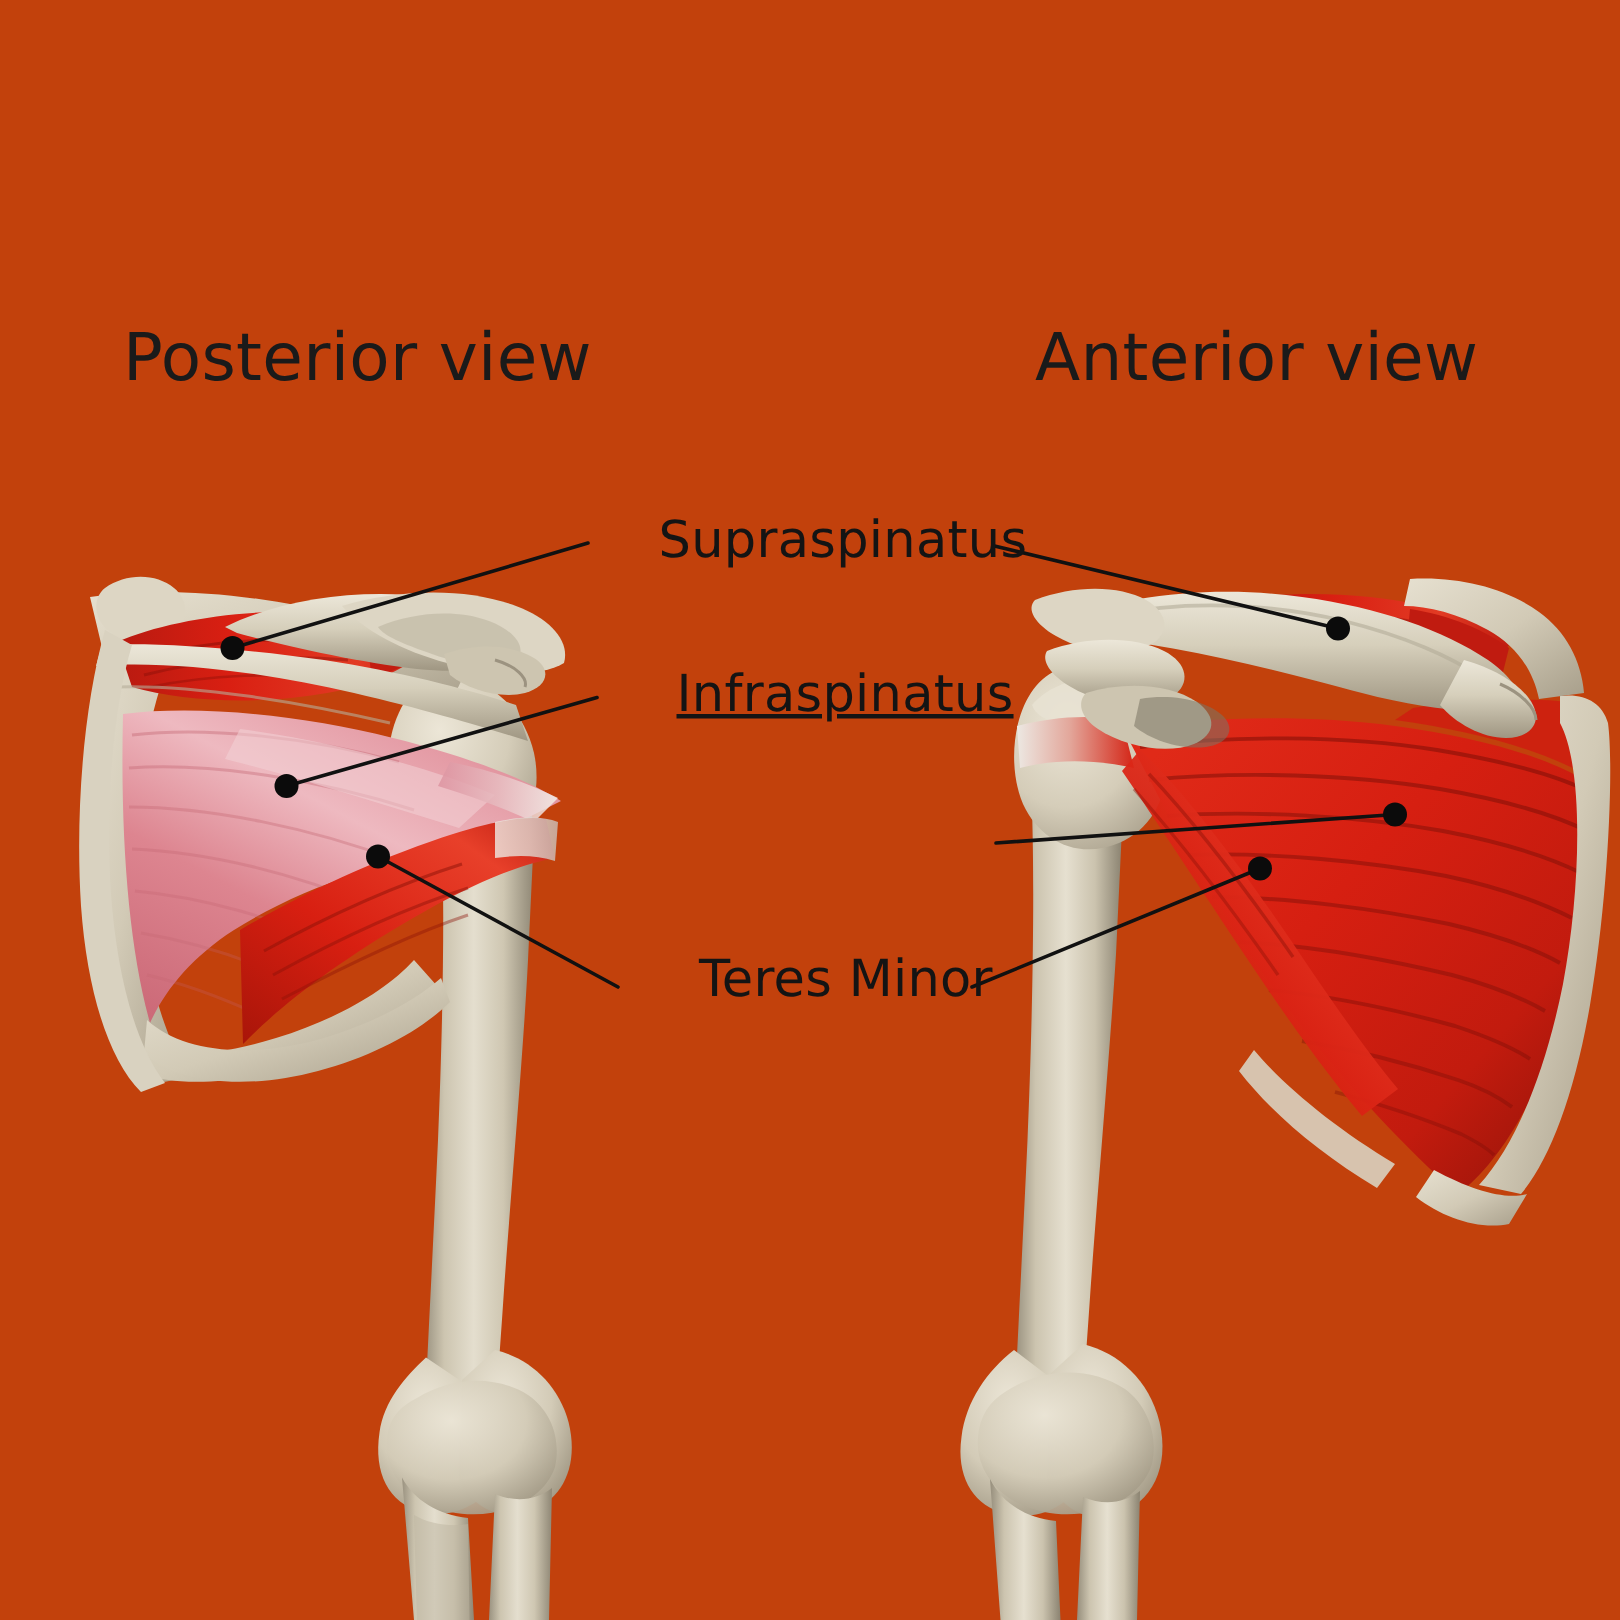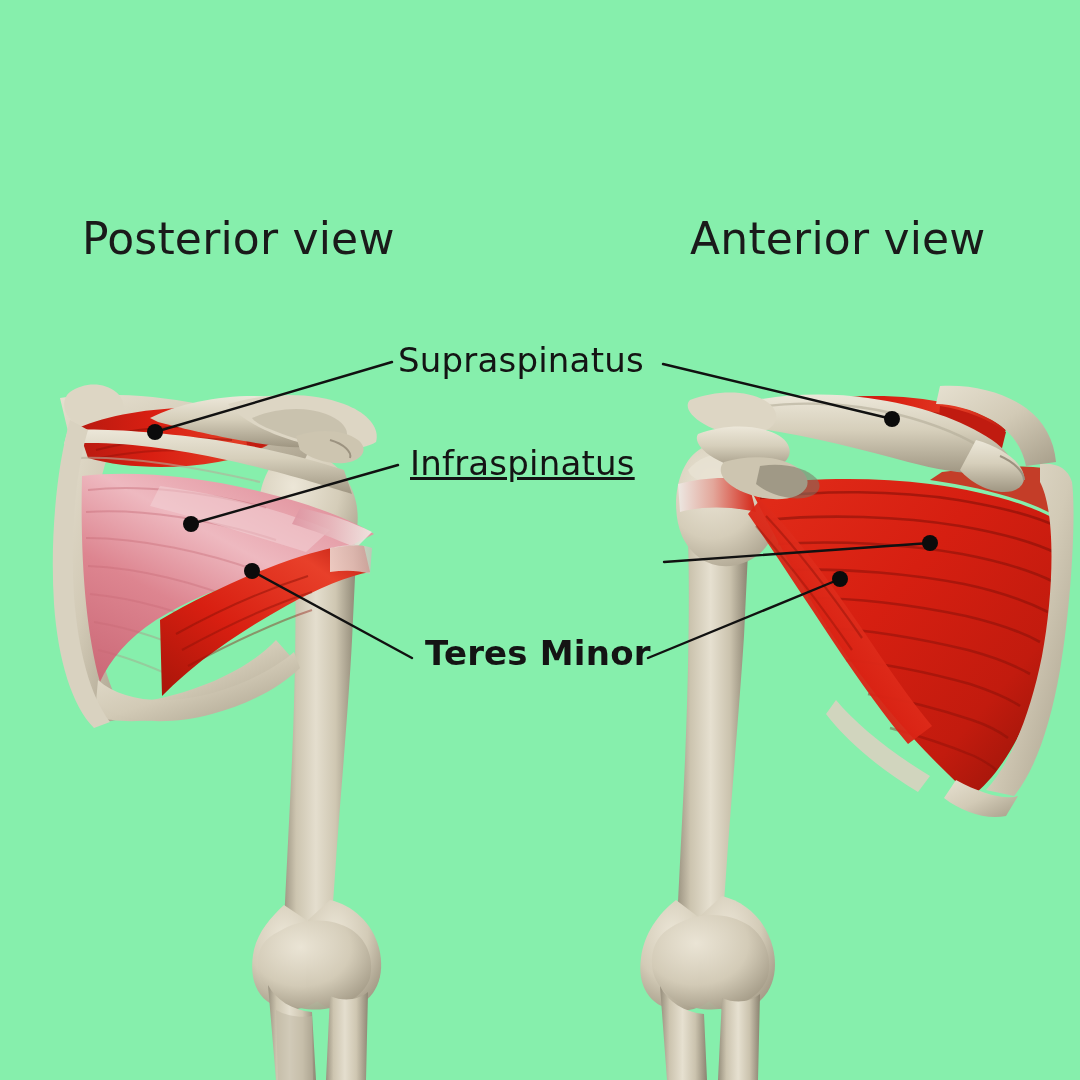--- a/index.html
+++ b/index.html
@@ -1,32 +1,32 @@
 <!DOCTYPE html>
 <html><head>
 <meta charset="utf-8">
 <title>Rotator Cuff Anatomy</title>
 <style>
   html,body{margin:0;padding:0;background:#ffffff;}
   body{width:1080px;height:1080px;overflow:hidden;
        font-family:"DejaVu Sans","Liberation Sans",sans-serif;}
-  #stage{position:relative;width:1080px;height:1080px;background:#86efac;}
+  #stage{position:relative;width:1080px;height:1080px;background:#c2410c;}
   svg.figure{position:absolute;top:0;left:0;width:1080px;height:1080px;}
   .view-title{position:absolute;font-size:44px;color:#1a1a1a;
               font-family:"DejaVu Sans","Liberation Sans",sans-serif;
               font-weight:400;white-space:nowrap;letter-spacing:0.2px;}
   #title-posterior{left:82px;top:213px;}
   #title-anterior{left:672px;top:213px;margin-left:18px;}
   .muscle-label{position:absolute;font-size:34px;color:#141414;
                 font-family:"DejaVu Sans","Liberation Sans",sans-serif;
-                white-space:nowrap;letter-spacing:0.2px;}
+                white-space:nowrap;letter-spacing:0.2px;margin-left:41px;}
   #label-supraspinatus{left:398px;top:340px;}
   #label-infraspinatus{left:410px;top:443px;text-decoration:underline;}
   #label-subscapularis{left:408px;top:540px;}
-  #label-teresminor{left:425px;top:633px;font-weight:bold;}
+  #label-teresminor{left:425px;top:633px;}
 </style>
 </head>
 <body>
 
 <div id="stage">
 
   <svg class="figure" viewBox="0 0 1080 1080">
     <defs>
       <linearGradient id="boneShaftL" x1="0" y1="0" x2="1" y2="0">
         <stop offset="0%" stop-color="#9a9280"></stop>

